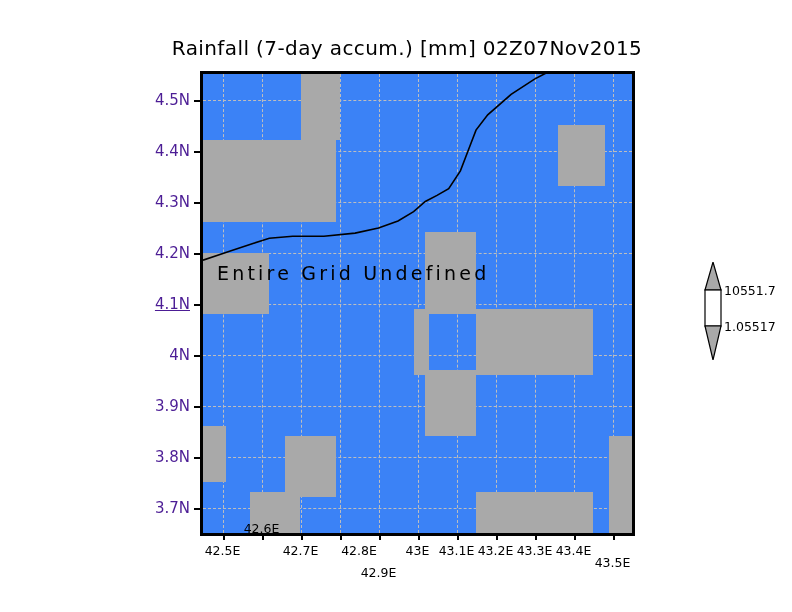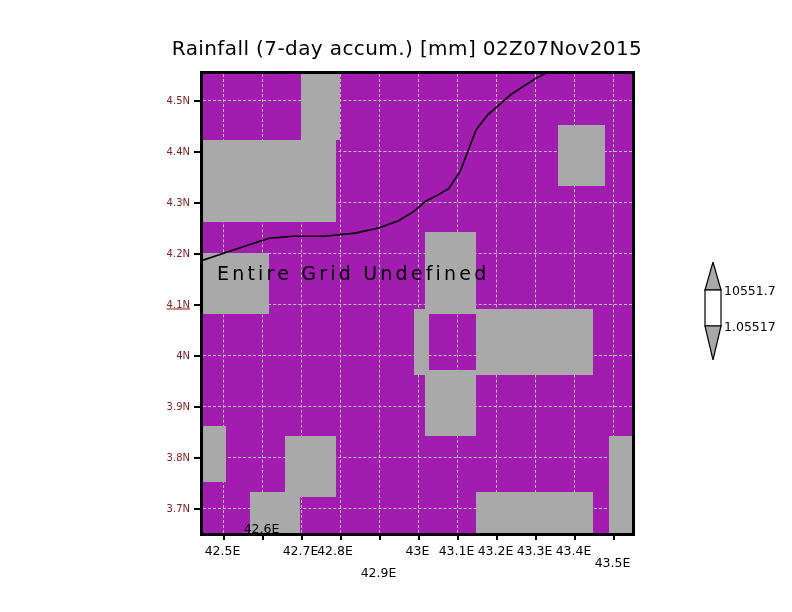--- a/index.html
+++ b/index.html
@@ -14,21 +14,21 @@
     position:absolute;left:0;top:36px;width:792px;
     text-align:center;
     font-size:20px;letter-spacing:0.4px;color:#000;
     white-space:pre;
     padding-left:11px;
   }
 
   
   .plot-frame{
     position:absolute;left:200px;top:71px;width:435px;height:465px;
-    border:3px solid #000;box-sizing:border-box;background:#a21caf;
+    border:3px solid #000;box-sizing:border-box;background:#3b82f6;
   }
   .plot-clip{position:absolute;left:0;top:0;right:0;bottom:0;overflow:hidden;}
 
   .gridline-v{position:absolute;top:0;bottom:0;width:0;border-left:1px dashed #bdbdbd;}
   .gridline-h{position:absolute;left:0;right:0;height:0;border-top:1px dashed #bdbdbd;}
 
   .cell{position:absolute;background:#a9a9a9;}
 
   .coast{position:absolute;left:0;top:0;width:429px;height:459px;}
 
@@ -36,21 +36,21 @@
     position:absolute;left:14px;top:188px;
     font-size:19px;color:#000;letter-spacing:3.2px;white-space:pre;
     font-family:"DejaVu Sans","Liberation Sans",sans-serif;
   }
 
   
   .tick-x{position:absolute;width:0;height:6px;border-left:2px solid #000;}
   .tick-y{position:absolute;height:0;width:7px;border-top:2px solid #000;}
 
   .xlab{position:absolute;font-size:12.5px;color:#000;text-align:center;white-space:pre;transform:translateX(-50%);}
-  .ylab{position:absolute;font-size:10px;color:#7f1d1d;text-align:right;white-space:pre;transform:translateY(-50%);}
+  .ylab{position:absolute;font-size:15px;color:#4c1d95;text-align:right;white-space:pre;transform:translateY(-50%);}
 
   
   .cbar{position:absolute;left:700px;top:262px;width:26px;height:98px;}
   .cbar svg{display:block;}
   .cbar-lab{position:absolute;font-size:12.5px;color:#000;white-space:pre;}
 </style>
 </head>
 <body>
 
 <div id="stage">
@@ -124,21 +124,21 @@
       <div class="tick-y" style="top: 303.5px; left: 194px;"></div>
       <div class="tick-y" style="top: 252.5px; left: 194px;"></div>
       <div class="tick-y" style="top: 201.5px; left: 194px;"></div>
       <div class="tick-y" style="top: 150.5px; left: 194px;"></div>
       <div class="tick-y" style="top: 99.5px; left: 194px;"></div>
     </div>
   <div id="xlablayer">
       <div class="xlab" style="left: 222.5px; top: 543px;">42.5E</div>
       <div class="xlab" style="left: 261.5px; top: 521px;">42.6E</div>
       <div class="xlab" style="left: 300.5px; top: 543px; text-align: center;">42.7E</div>
-      <div class="xlab" style="left: 335px; top: 543px;">42.8E</div>
+      <div class="xlab" style="left: 359px; top: 543px;">42.8E</div>
       <div class="xlab" style="left: 378.5px; top: 543px; margin-top: 22px;">42.9E</div>
       <div class="xlab" style="left: 417.5px; top: 543px;">43E</div>
       <div class="xlab" style="left: 456.5px; top: 543px;">43.1E</div>
       <div class="xlab" style="left: 495.5px; top: 543px;">43.2E</div>
       <div class="xlab" style="left: 534.5px; top: 543px;">43.3E</div>
       <div class="xlab" style="left: 573.5px; top: 543px;">43.4E</div>
       <div class="xlab" style="left: 612.5px; top: 543px; margin-top: 12px;">43.5E</div>
     </div>
   <div id="ylablayer">
       <div class="ylab" style="top: 507.5px; left: 145px; width: 45px;">3.7N</div>

